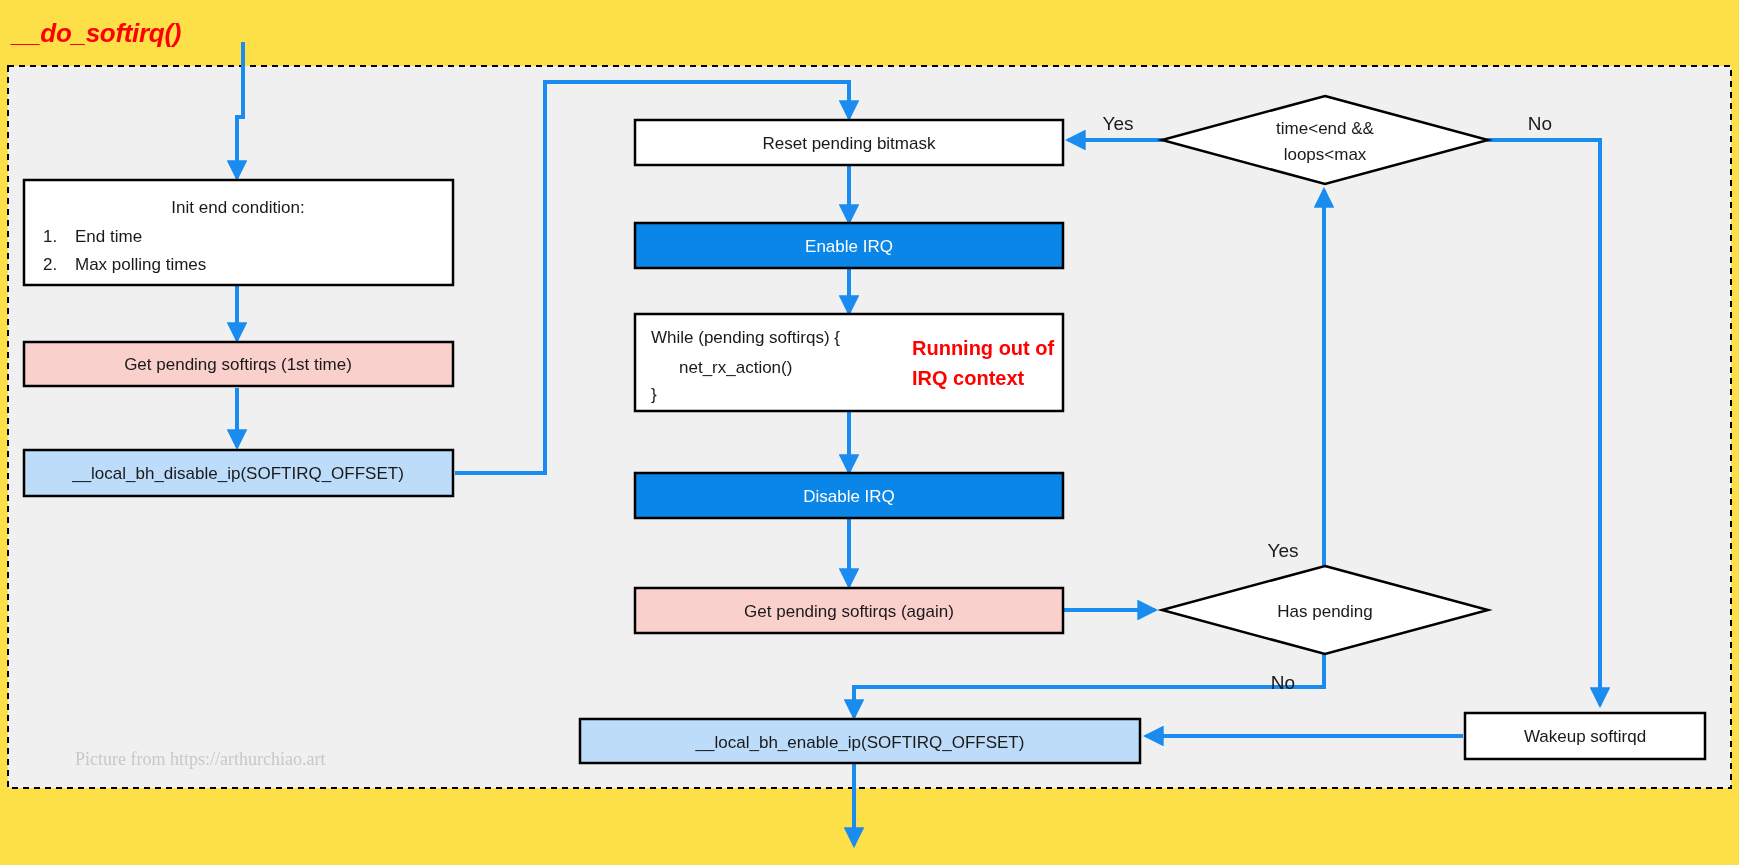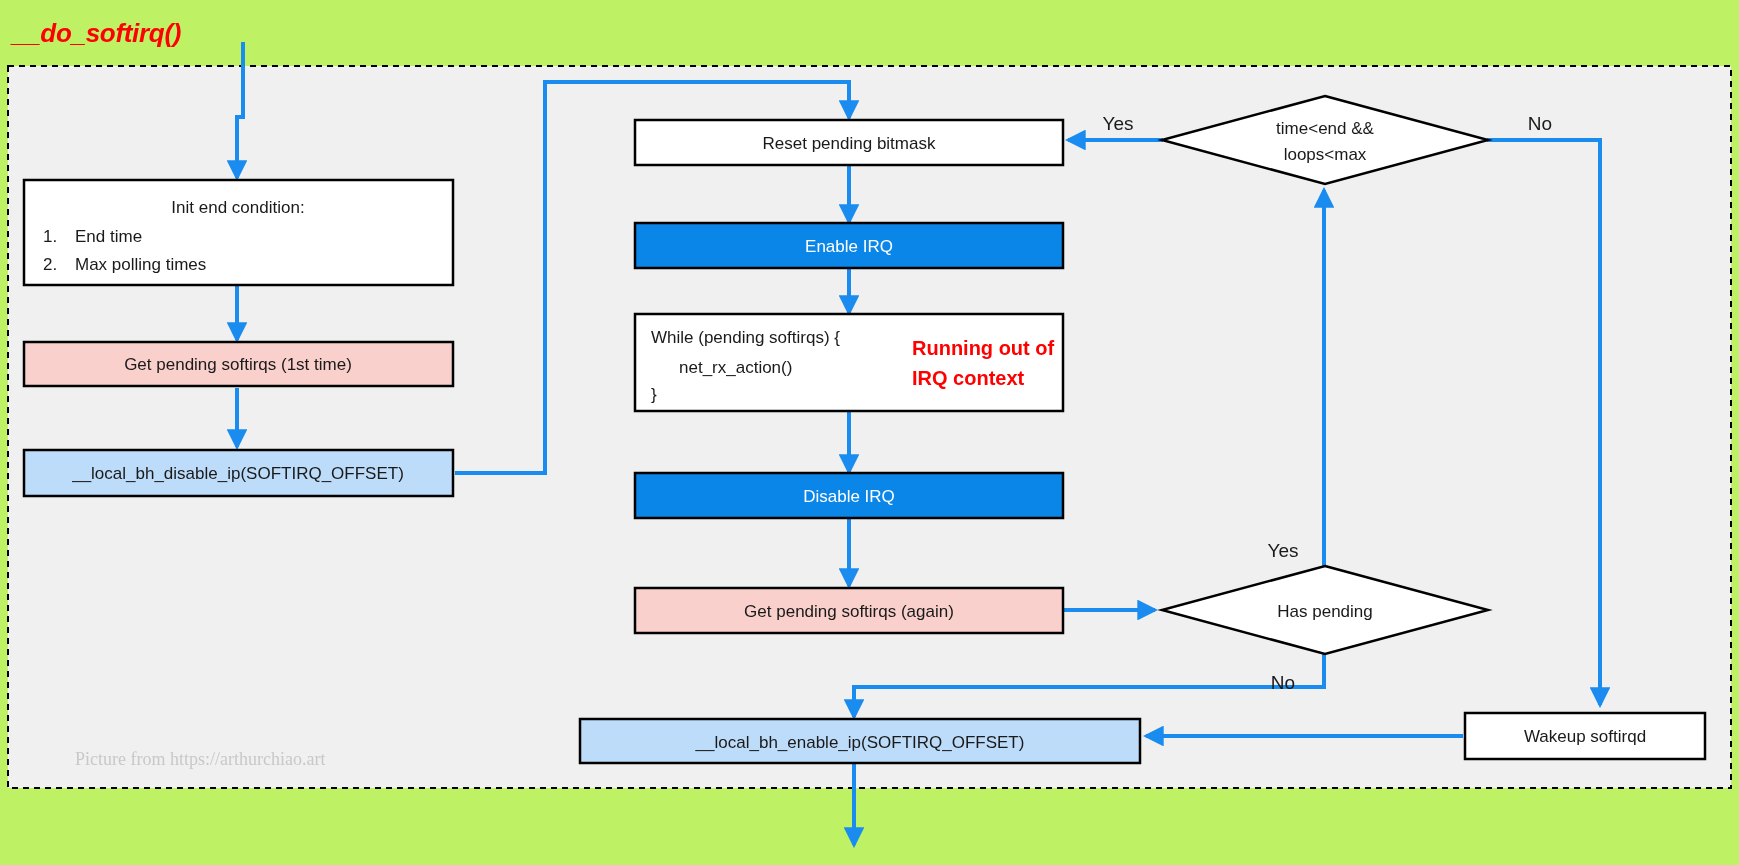--- a/index.html
+++ b/index.html
@@ -6,21 +6,21 @@
     margin: 0; padding: 0;
     background: #000000;
     width: 1739px; height: 865px;
     overflow: hidden;
     font-family: "Liberation Sans", sans-serif;
   }
   #stage {
     position: relative;
     width: 1739px;
     height: 865px;
-    background: #bef264;
+    background: #fde047;
   }
   #diagram-svg { position: absolute; left: 0; top: 0; }
 
   .title-label {
     position: absolute;
     left: 12px; top: 18px;
     color: #ff0000;
     font-weight: bold;
     font-style: italic;
     font-size: 26px;

